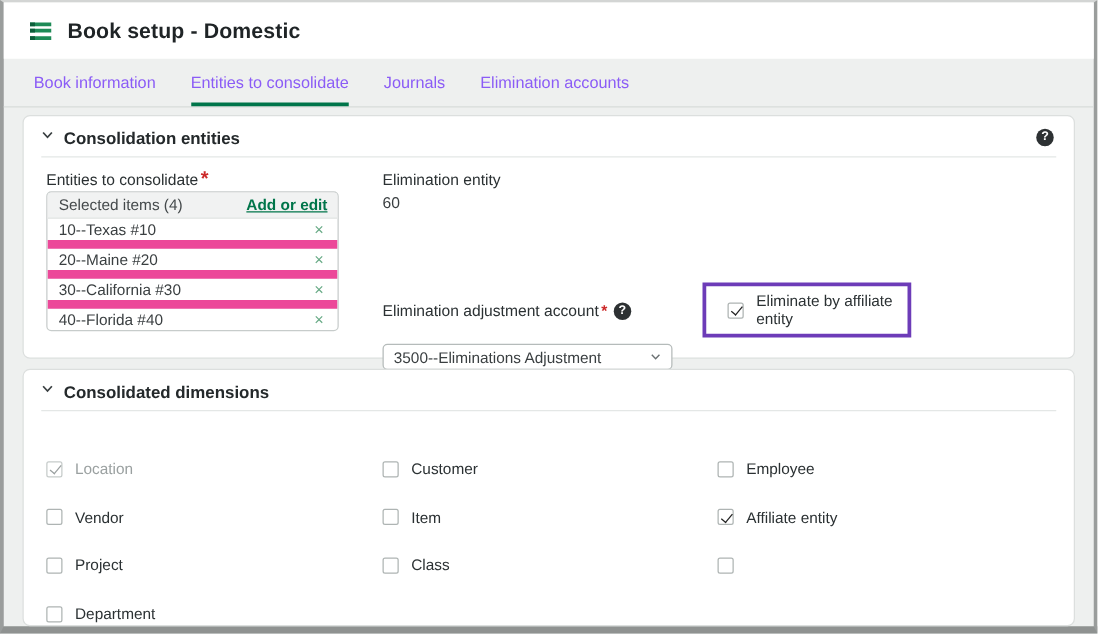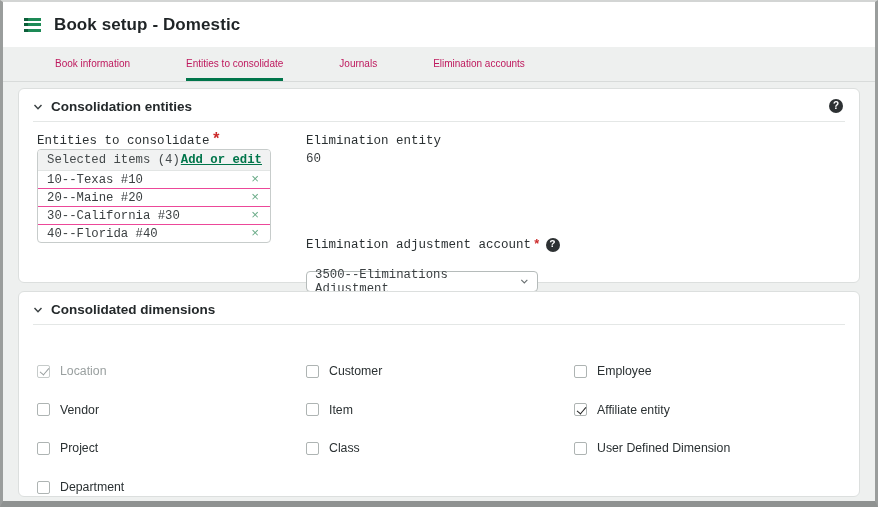--- a/index.html
+++ b/index.html
@@ -14,53 +14,53 @@
   .page-header { background:#ffffff; height:45px; flex:0 0 45px;
     display:flex; align-items:center; padding-left:21px; }
   .list-icon { width:17px; height:14px; display:flex; flex-direction:column;
     justify-content:space-between; margin-right:13px; }
   .list-icon i { display:block; height:3px; background:#1d8a56;
     border-left:4px solid #0c5e3a; }
   .page-title { font-size:17px; font-weight:bold; color:#1f2426; letter-spacing:.1px; }
 
   
   .tabs { display:flex; gap:28px; padding:11px 0 0 24px; position:relative; }
-  .tab { font-size:10px; color:#be185d; padding-bottom:9px; cursor:pointer;
-    border-bottom:3px solid transparent;margin-left:28px; }
+  .tab { font-size:13px; color:#8b5cf6; padding-bottom:9px; cursor:pointer;
+    border-bottom:3px solid transparent; }
   .tab.active { border-bottom-color:#00754a; }
   .tab-divider { height:1px; background:#d8dbda; width:100%; }
 
   
   .card { background:#fff; border:1px solid #dcdfde; border-radius:6px;
     margin:0 15px; position:relative; }
   .card1 { margin-top:6px; height:195px; }
   .card2 { margin-top:8px; height:206px; }
-  .card-head { display:flex; align-items:center; gap:8px; margin:0 14px;
+  .card-head { display:flex; align-items:flex-start; gap:8px; margin:0 14px;
     padding:10px 0 7px; border-bottom:1px solid #e4e7e6; }
   .card-head .sec-title { font-size:13.5px; font-weight:bold; color:#24292b; }
   .chev { width:10px; height:10px; flex:0 0 10px; }
   .help { width:14px; height:14px; border-radius:50%; background:#2d3133;
     color:#fff; font-size:10px; font-weight:bold; display:inline-flex;
     align-items:center; justify-content:center; line-height:1; }
   .help.corner { position:absolute; right:16px; top:10px; }
 
   
-  .abs { position:absolute;font-family:Liberation Mono, monospace; }
+  .abs { position:absolute; }
   .fld-label { font-size:12.5px; color:#2b3133; }
   .req { color:#cc2929; font-weight:bold; margin-left:2px; }
 
   .listbox { width:234px; border:1px solid #c7cccb; border-radius:4px;
     background:#fff; overflow:hidden; }
   .listbox-head { background:#f1f2f2; display:flex; justify-content:space-between;
     align-items:flex-start; padding:3px 8px 3px 9px; border-bottom:1px solid #e2e5e4; }
   .listbox-head .lb-title { font-size:12.3px; color:#44494b; }
   .add-edit { font-size:12.3px; color:#00754a; font-weight:bold;
     text-decoration:underline; cursor:pointer; }
   .lb-row { display:flex; justify-content:space-between; align-items:center;
-    padding:1.5px 11px 1.5px 9px; border-bottom:1px solid #ec4899; }
+    padding:1.5px 11px 1.5px 9px; border-bottom:7px solid #ec4899; }
   .lb-row:last-child { border-bottom:none; }
   .lb-row .lb-text { font-size:12.3px; color:#3a3f41; }
   .remove-x { color:#69ab87; font-size:13px; line-height:1; cursor:pointer; }
 
   .check-item { display:inline-flex; align-items:center; cursor:pointer; }
   .cb { width:13px; height:13px; border:1px solid #aeb4b3; border-radius:2px;
     background:#fff; margin-right:10px; position:relative; flex:0 0 13px; }
   .checked .cb::after { content:""; position:absolute; left:3.5px; top:0.5px;
     width:4px; height:8px; border:solid #222; border-width:0 1.6px 1.6px 0;
     transform:rotate(40deg); }
@@ -155,20 +155,26 @@
       </span>
       <span class="help">?</span>
     </div>
     <div class="select-box abs" style="left:287px; top:166px;">
       <span class="sel-text">3500--Eliminations Adjustment</span>
       <svg width="9" height="7" viewBox="0 0 10 8">
         <polyline points="1.5,2 5,5.6 8.5,2" fill="none" stroke="#6a7072" stroke-width="1.3"></polyline>
       </svg>
     </div>
 
+    <div class="purple-box abs" style="left:543px; top:133px;">
+      <label class="check-item checked">
+        <span class="cb"></span>
+        <span class="cb-label">Eliminate by affiliate entity</span>
+      </label>
+    </div>
   </section>
 
   <section class="card card2">
     <div class="card-head">
       <svg class="chev" viewBox="0 0 10 10">
         <polyline points="1.5,3 5,6.8 8.5,3" fill="none" stroke="#3a4042" stroke-width="1.4"></polyline>
       </svg>
       <span class="sec-title">Consolidated dimensions</span>
     </div>
 
@@ -200,21 +206,20 @@
         <label class="check-item">
           <span class="cb"></span>
           <span class="cb-label">Project</span>
         </label>
         <label class="check-item">
           <span class="cb"></span>
           <span class="cb-label">Class</span>
         </label>
         <label class="check-item">
           <span class="cb"></span>
-          <span class="cb-label">User Defined Dimension</span>
         </label>
         <label class="check-item">
           <span class="cb"></span>
           <span class="cb-label">Department</span>
         </label>
       </div>
   </section>
 
 </div>
 

